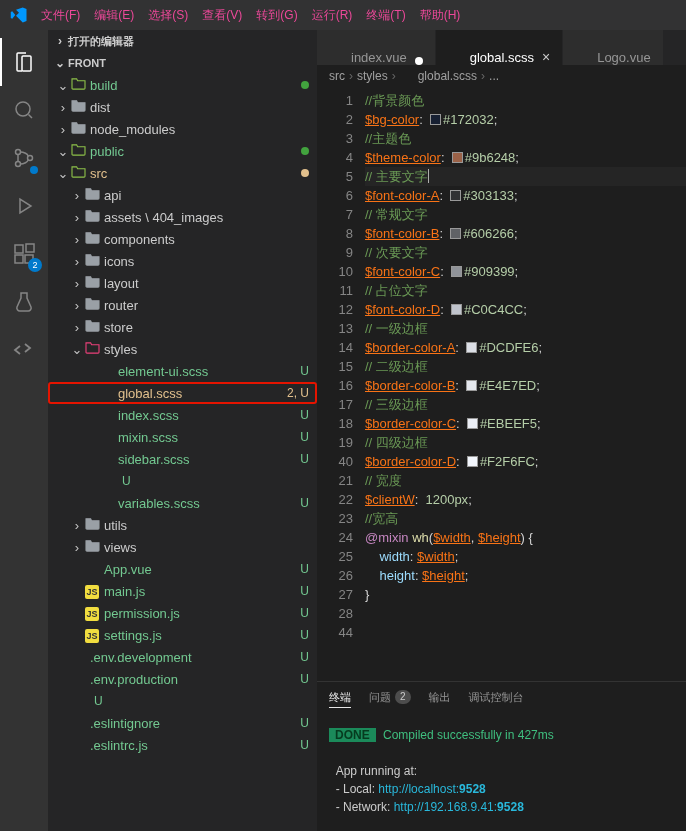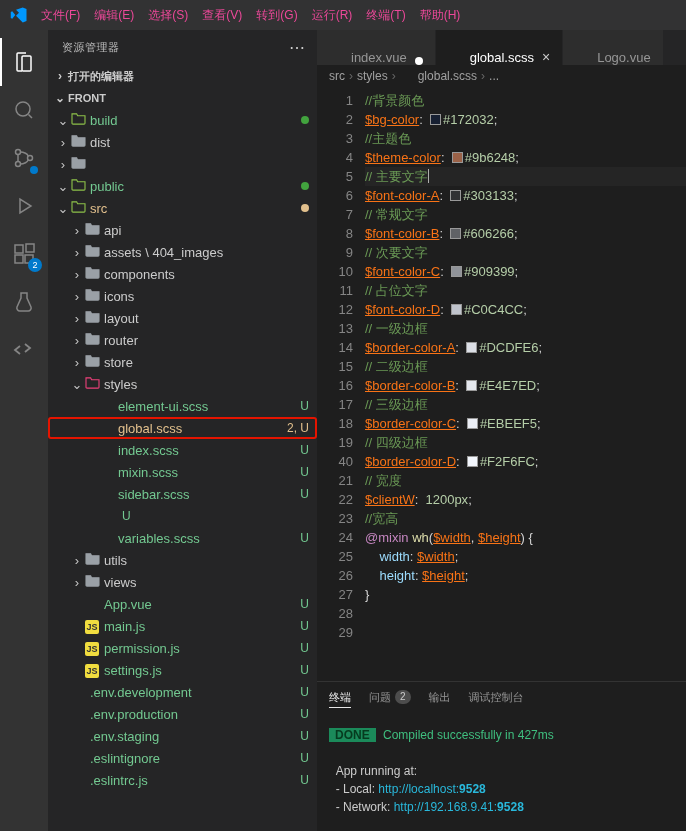--- a/index.html
+++ b/index.html
@@ -140,24 +140,20 @@
           </svg>
         </div>
         <div class="ab-item">
           <svg viewBox="0 0 24 24" fill="none" stroke="currentColor" stroke-width="1.8">
             <path d="M8 8l-5 4 5 4M13 6l5 4-5 4"></path>
           </svg>
         </div>
       </div>
 
     <div class="sidebar">
-      <div class="sidebar-head">
-        <span class="title">资源管理器</span>
-        <span class="dots">⋯</span>
-      </div>
       <div class="sidebar-section">
         <span class="chev">›</span>
         <span>打开的编辑器</span>
       </div>
       <div class="sidebar-section">
         <span class="chev">⌄</span>
         <span>FRONT</span>
       </div>
       <div class="tree" id="tree">
           <div class="tree-row untracked">
@@ -182,20 +178,21 @@
             <span class="label">dist</span>
           </div>
           <div class="tree-row">
             <span class="indent" style="width: 8px;"></span>
             <span class="arrow">›</span>
             <span class="icon">
               <span><svg viewBox="0 0 16 14" width="15" height="13">
                   <path d="M1 2h5l1 2h8v8a1 1 0 0 1-1 1H2a1 1 0 0 1-1-1V2z" fill="#9aa0a6" stroke="#9aa0a6" stroke-width="1.2"></path>
                 </svg></span>
             </span>
+            <span class="label">node_modules</span>
           </div>
           <div class="tree-row untracked">
             <span class="indent" style="width: 8px;"></span>
             <span class="arrow">⌄</span>
             <span class="icon">
               <span><svg viewBox="0 0 16 14" width="15" height="13">
                   <path d="M1 2h5l1 2h8v8a1 1 0 0 1-1 1H2a1 1 0 0 1-1-1V2z" fill="none" stroke="#8dc149" stroke-width="1.2"></path>
                 </svg></span>
             </span>
             <span class="label">public</span>
@@ -459,21 +456,20 @@
           </div>
           <div class="tree-row untracked">
             <span class="indent" style="width: 8px;"></span>
             <span class="arrow"></span>
             <span class="icon">
               <span><svg viewBox="0 0 16 16">
                   <rect x="2" y="2" width="12" height="12" rx="2" fill="none" stroke="#888"></rect>
                   <rect x="5" y="5" width="6" height="6" fill="#888"></rect>
                 </svg></span>
             </span>
-            <span class="label">.env.staging</span>
             <span class="badge">U</span>
           </div>
           <div class="tree-row untracked">
             <span class="indent" style="width: 8px;"></span>
             <span class="arrow"></span>
             <span class="icon">
               <span><svg viewBox="0 0 16 16">
                   <path d="M8 1l6 3.5v7L8 15l-6-3.5v-7L8 1z" fill="#4b32c3"></path>
                 </svg></span>
             </span>
@@ -562,21 +558,21 @@
             <div>19</div>
             <div>40</div>
             <div>21</div>
             <div>22</div>
             <div>23</div>
             <div>24</div>
             <div>25</div>
             <div>26</div>
             <div>27</div>
             <div>28</div>
-            <div>29</div>
+            <div>44</div>
           </div>
         <div class="codetext" id="codetext"><div><span class="c-comment">//背景颜色</span></div><div><span class="c-var">$bg-color</span><span class="">:  </span><span class="swatch" style="background: rgb(23, 32, 50);"></span><span class="c-num">#172032</span><span class="">;</span></div><div><span class="c-comment">//主题色</span></div><div><span class="c-var">$theme-color</span><span class="">:  </span><span class="swatch" style="background: rgb(155, 98, 72);"></span><span class="c-num">#9b6248</span><span class="">;</span></div><div class="cursor-line"><span class="c-comment">// 主要文字</span><span class="cursor"></span></div><div><span class="c-var">$font-color-A</span><span class="">:  </span><span class="swatch" style="background: rgb(48, 49, 51);"></span><span class="c-num">#303133</span><span class="">;</span></div><div><span class="c-comment">// 常规文字</span></div><div><span class="c-var">$font-color-B</span><span class="">:  </span><span class="swatch" style="background: rgb(96, 98, 102);"></span><span class="c-num">#606266</span><span class="">;</span></div><div><span class="c-comment">// 次要文字</span></div><div><span class="c-var">$font-color-C</span><span class="">:  </span><span class="swatch" style="background: rgb(144, 147, 153);"></span><span class="c-num">#909399</span><span class="">;</span></div><div><span class="c-comment">// 占位文字</span></div><div><span class="c-var">$font-color-D</span><span class="">:  </span><span class="swatch" style="background: rgb(192, 196, 204);"></span><span class="c-num">#C0C4CC</span><span class="">;</span></div><div><span class="c-comment">// 一级边框</span></div><div><span class="c-var">$border-color-A</span><span class="">:  </span><span class="swatch" style="background: rgb(220, 223, 230);"></span><span class="c-num">#DCDFE6</span><span class="">;</span></div><div><span class="c-comment">// 二级边框</span></div><div><span class="c-var">$border-color-B</span><span class="">:  </span><span class="swatch" style="background: rgb(228, 231, 237);"></span><span class="c-num">#E4E7ED</span><span class="">;</span></div><div><span class="c-comment">// 三级边框</span></div><div><span class="c-var">$border-color-C</span><span class="">:  </span><span class="swatch" style="background: rgb(235, 238, 245);"></span><span class="c-num">#EBEEF5</span><span class="">;</span></div><div><span class="c-comment">// 四级边框</span></div><div><span class="c-var">$border-color-D</span><span class="">:  </span><span class="swatch" style="background: rgb(242, 246, 252);"></span><span class="c-num">#F2F6FC</span><span class="">;</span></div><div><span class="c-comment">// 宽度</span></div><div><span class="c-var">$clientW</span><span class="">:  </span><span class="c-num">1200px</span><span class="">;</span></div><div><span class=""></span></div><div><span class="c-comment">//宽高</span></div><div><span class="c-key">@mixin</span><span class=""> </span><span class="c-func">wh</span><span class="">(</span><span class="c-var">$width</span><span class="">, </span><span class="c-var">$height</span><span class="">) {</span></div><div><span class="">    </span><span class="c-param">width</span><span class="">: </span><span class="c-var">$width</span><span class="">;</span></div><div><span class="">    </span><span class="c-param">height</span><span class="">: </span><span class="c-var">$height</span><span class="">;</span></div><div><span class="">}</span></div><div><span class=""></span></div></div>
       </div>
       <div class="panel" style="height:150px">
         <div class="panel-tabs" id="paneltabs">
             <span class="ptab active">
               <span>终端</span>
             </span>
             <span class="ptab">
               <span>问题</span>

